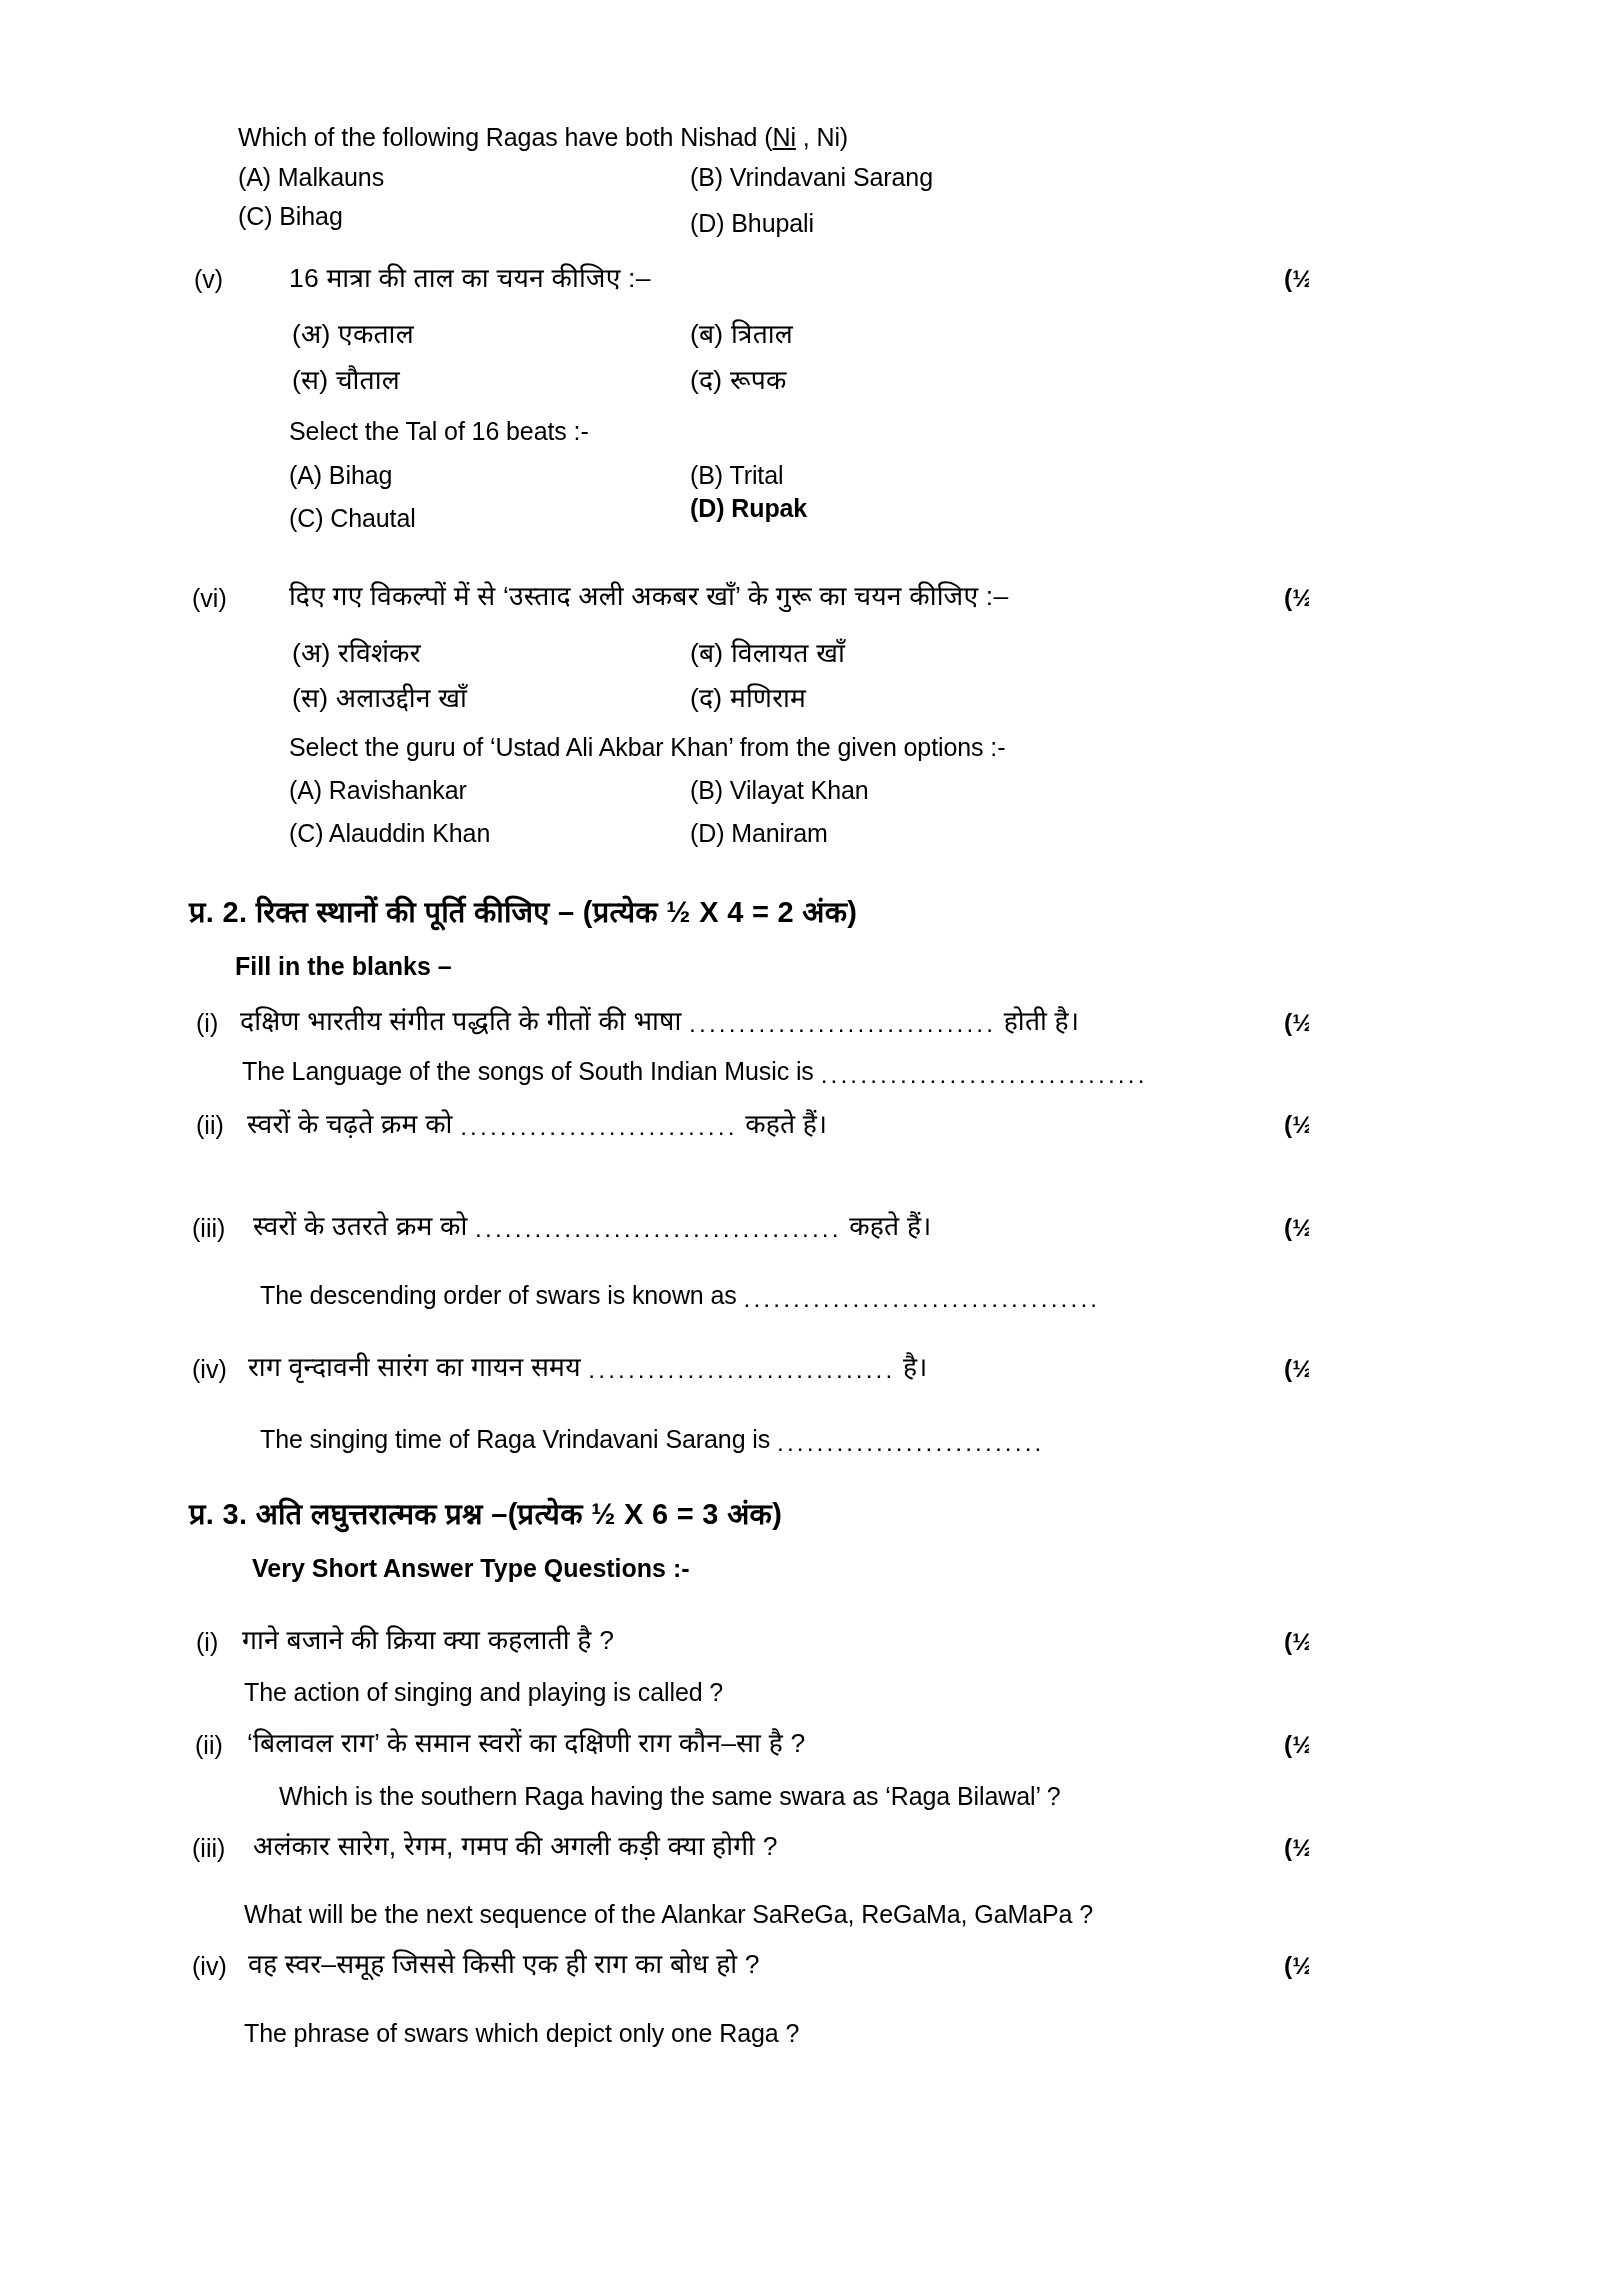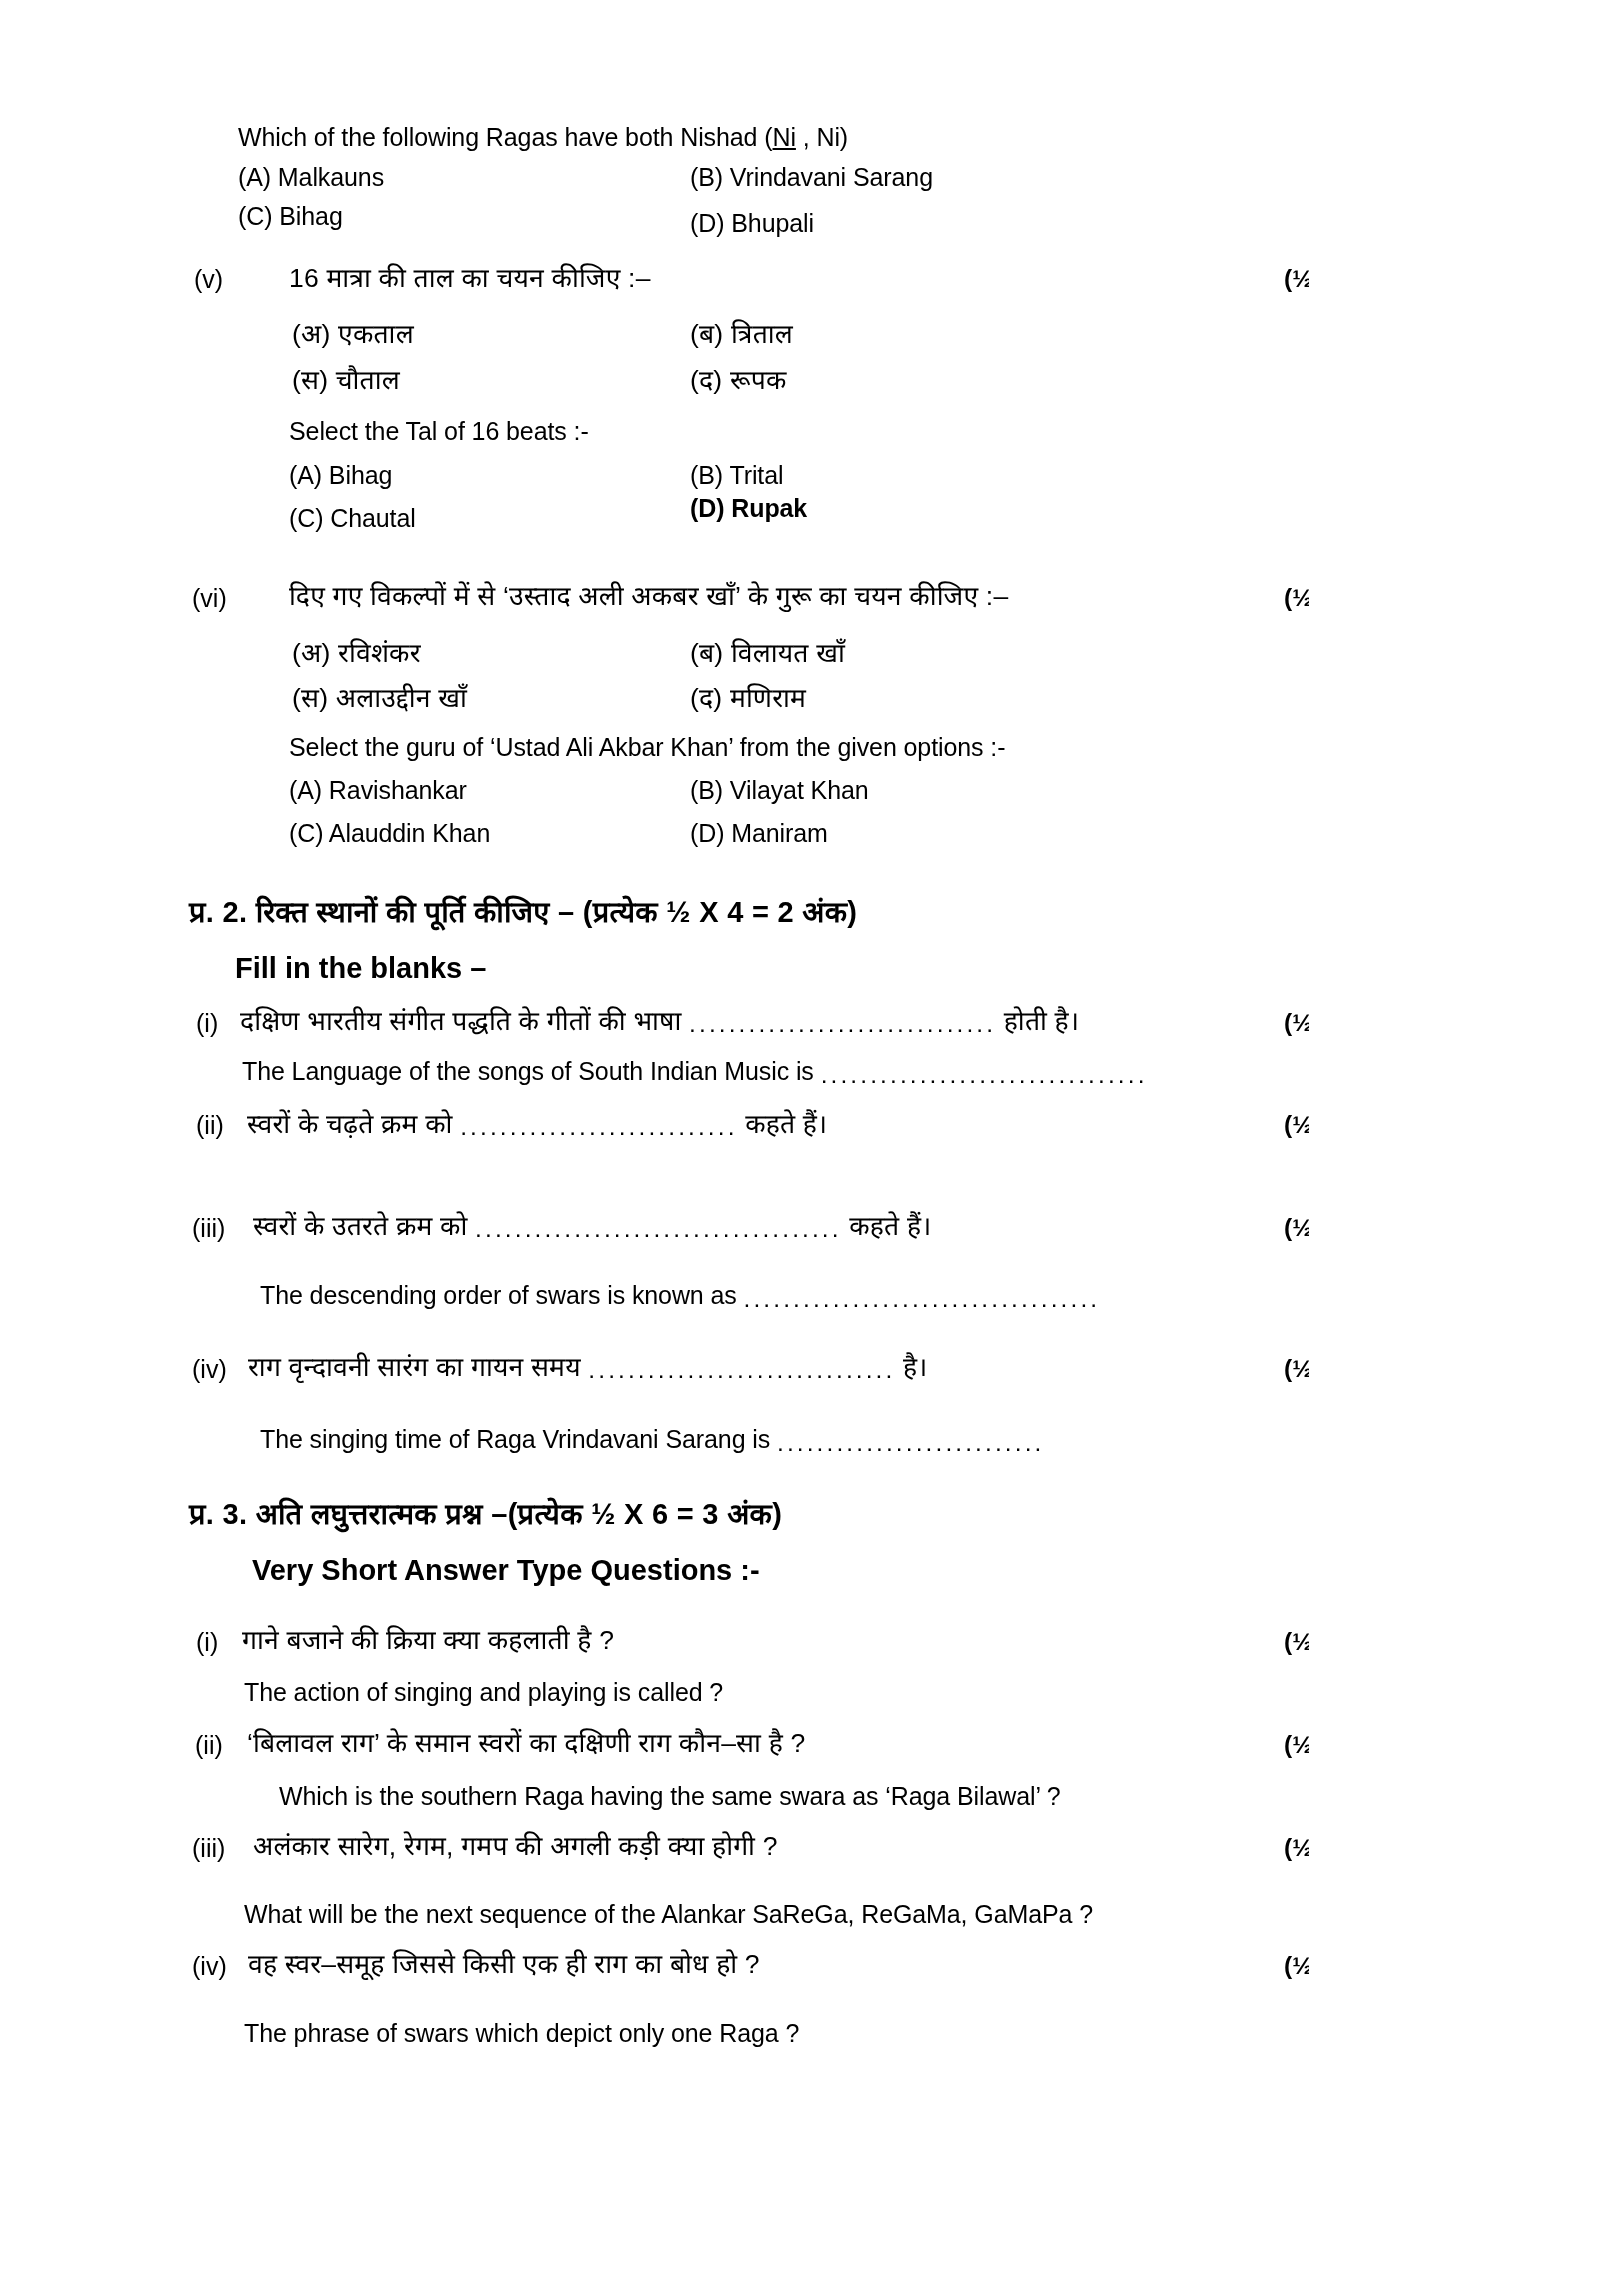--- a/index.html
+++ b/index.html
@@ -45,21 +45,21 @@
   }
 
   .head-hi {
     font-family: "Liberation Sans", sans-serif;
     font-size: 29px;
     font-weight: 700;
     letter-spacing: 0.3px;
   }
   .head-en {
     font-family: "Liberation Sans", sans-serif;
-    font-size: 29px;
+    font-size: 25px;
     font-weight: 700;
   }
 
   .u { text-decoration: underline; }
 
   
   .dots {
     display: inline-block;
     letter-spacing: 3.1px;
     font-size: 24.5px;

